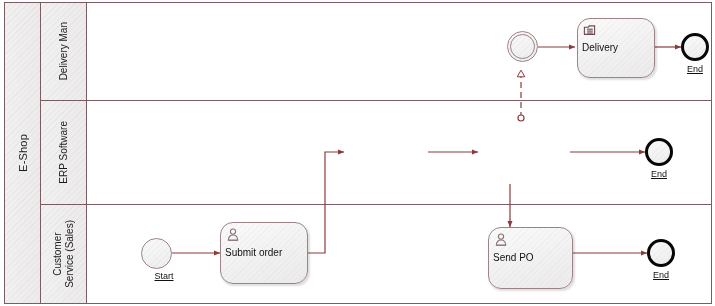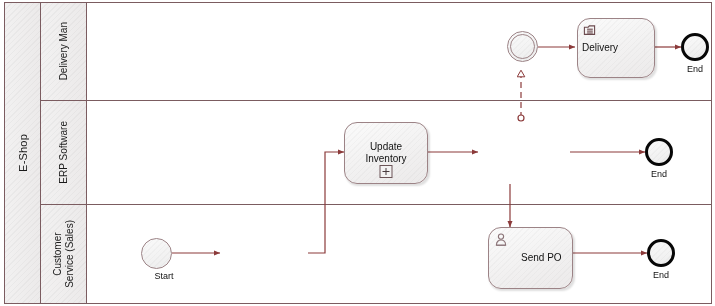--- a/index.html
+++ b/index.html
@@ -180,20 +180,21 @@
     border: 1px solid #9c8386;
     border-radius: 50%;
   }
   .event-label {
     position: absolute;
     font-size: 9px;
     color: #111111;
     text-align: center;
     white-space: nowrap;
     transform: translateX(-50%);
+    text-decoration: underline;
   }
 
   
   .svg-layer {
     position: absolute;
     left: 0; top: 0;
     width: 715px;
     height: 306px;
     pointer-events: none;
   }
@@ -280,34 +281,40 @@
       <line x1="5.1" y1="6.2" x2="10.8" y2="6.2" stroke="#6b4a4e" stroke-width="1.1"></line>
       <line x1="5.1" y1="8.1" x2="10.8" y2="8.1" stroke="#6b4a4e" stroke-width="1.1"></line>
       <line x1="5.1" y1="10.0" x2="10.8" y2="10.0" stroke="#6b4a4e" stroke-width="1.1"></line>
     </svg>
     <span class="task-label">Delivery</span>
   </div>
 
   <div class="event end" style="left:681px; top:33px; width:28px; height:28px;"></div>
   <span class="event-label" style="left:695px; top:64px;">End</span>
 
-  <div class="task" style="left:344px; top:122px; width:84px; height:62px;">
-    <span class="task-label">Update Inventory</span>
-    <span class="sub-marker"></span>
-  </div>
 
 
   <div class="event end" style="left:645px; top:138px; width:28px; height:28px;"></div>
   <span class="event-label" style="left:659px; top:169px;">End</span>
 
   <div class="event start" style="left:141px; top:238px; width:31px; height:31px;"></div>
   <span class="event-label" style="left:156px; top:271px;margin-left:8px;">Start</span>
 
-
-  <div class="task" style="left:488px; top:227px; width:85px; height:62px;padding-left:28px;">
+  <div class="task" style="left:220px; top:222px; width:88px; height:62px;">
+    <svg class="task-icon" viewBox="0 0 16 16" xmlns="http://www.w3.org/2000/svg">
+      <g fill="none" stroke="#8b7478" stroke-width="1.1">
+        <circle cx="8" cy="4.6" r="2.6"></circle>
+        <path d="M3.4,13.2 C3.4,9.6 5.6,8.0 8,8.0 C10.4,8.0 12.6,9.6 12.6,13.2 Z"></path>
+        <line x1="3.4" y1="13.2" x2="12.6" y2="13.2"></line>
+      </g>
+    </svg>
+    <span class="task-label">Submit order</span>
+  </div>
+
+  <div class="task" style="left:488px; top:227px; width:85px; height:62px;">
     <svg class="task-icon" viewBox="0 0 16 16" xmlns="http://www.w3.org/2000/svg">
       <g fill="none" stroke="#8b7478" stroke-width="1.1">
         <circle cx="8" cy="4.6" r="2.6"></circle>
         <path d="M3.4,13.2 C3.4,9.6 5.6,8.0 8,8.0 C10.4,8.0 12.6,9.6 12.6,13.2 Z"></path>
         <line x1="3.4" y1="13.2" x2="12.6" y2="13.2"></line>
       </g>
     </svg>
     <span class="task-label">Send PO</span>
   </div>
 

